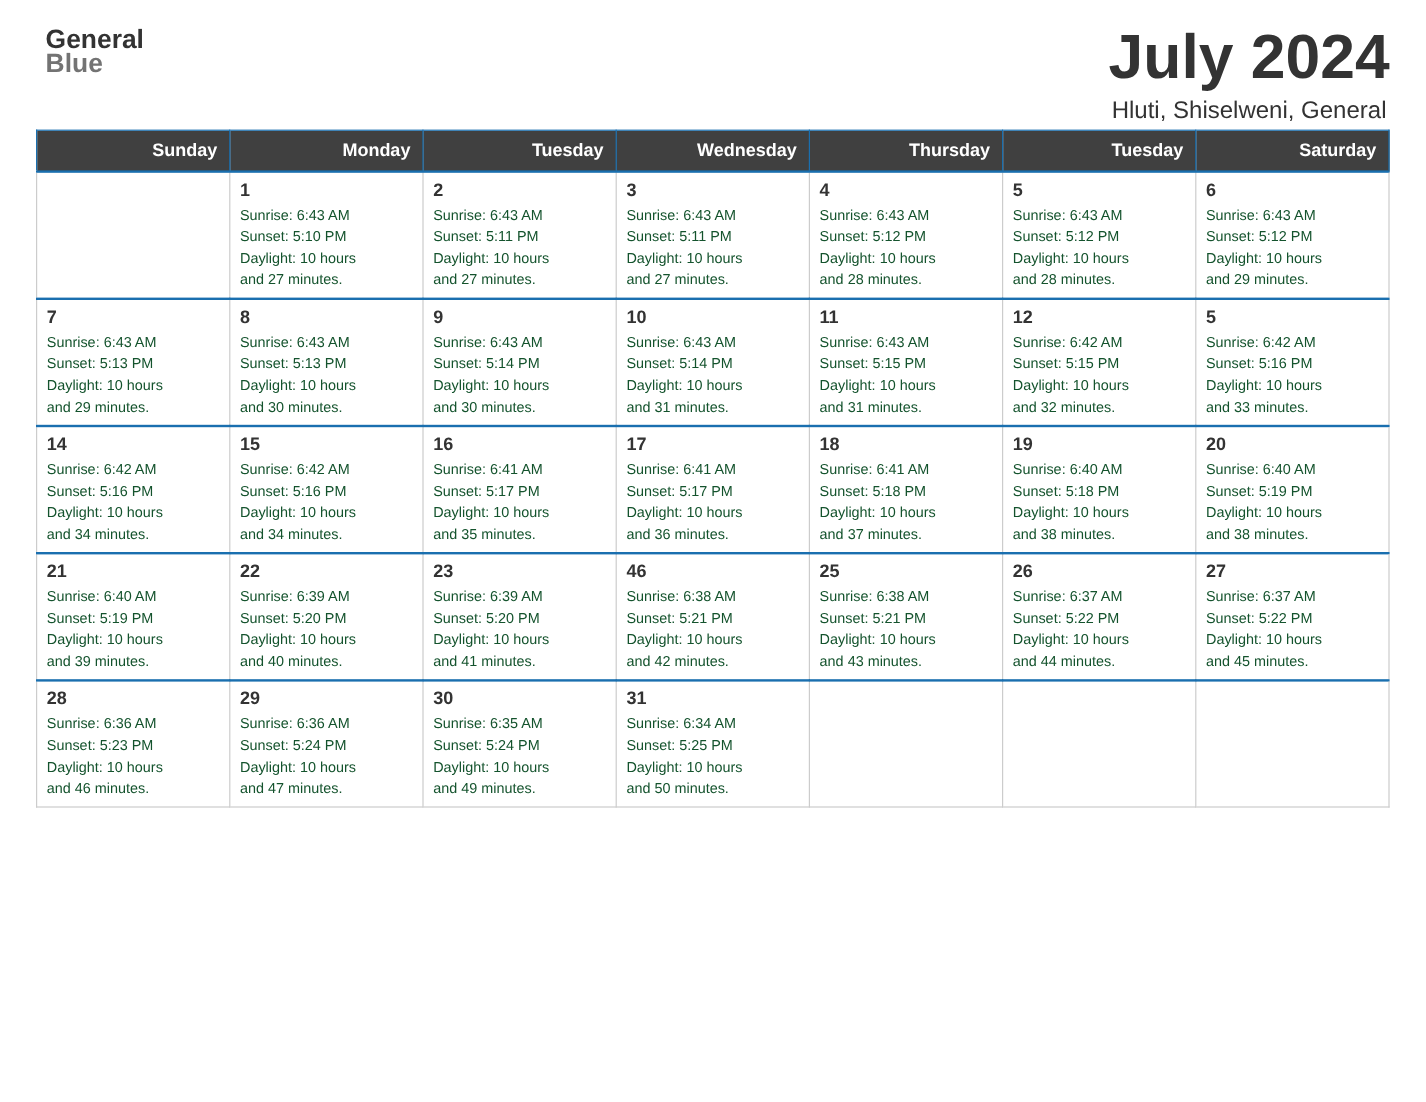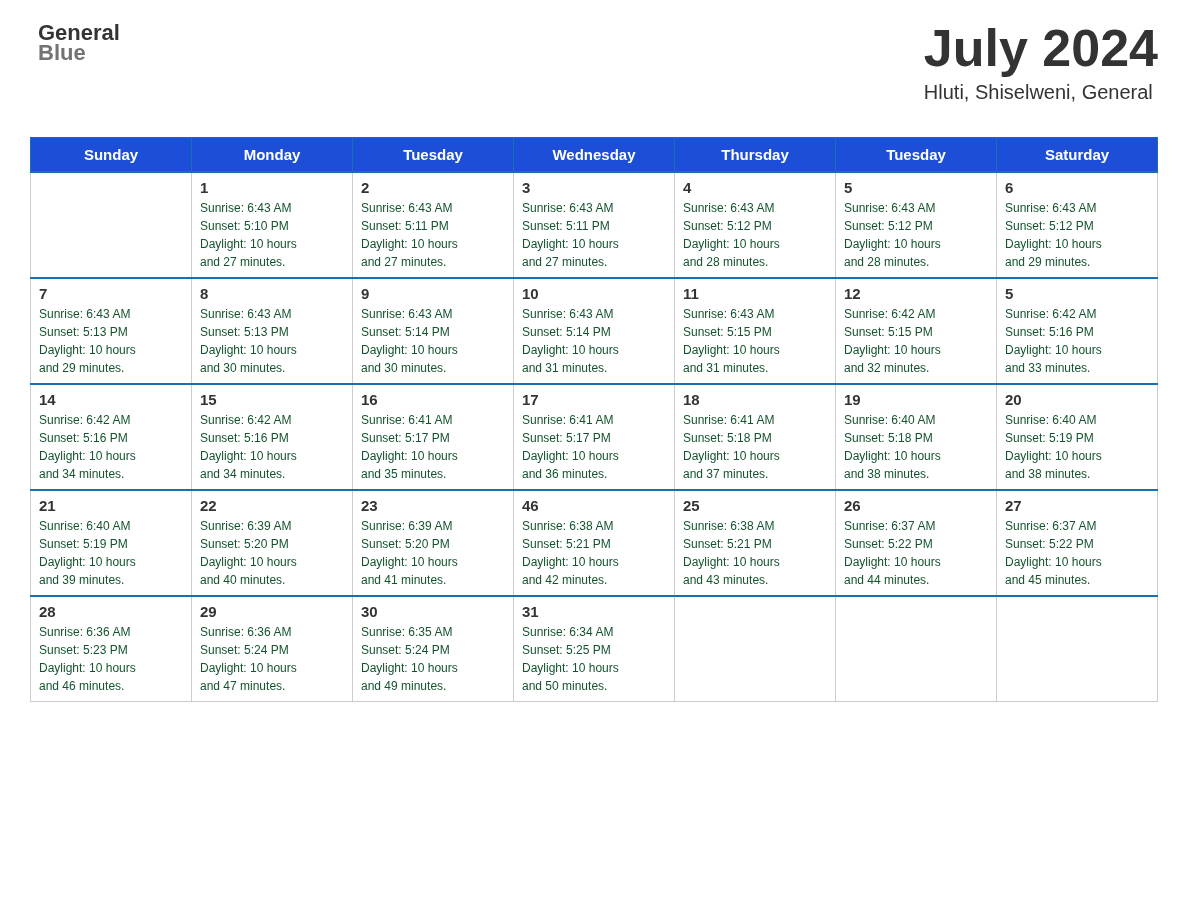--- a/index.html
+++ b/index.html
@@ -8,52 +8,52 @@
       background: #fff;
       color: #333;
       width: 1188px;
       min-height: 918px;
       padding: 20px 30px;
     }
     .header {
       display: flex;
       justify-content: space-between;
       align-items: flex-start;
-      margin-bottom: 33px;
+      margin-bottom: 4px;
     }
     .logo {
       display: flex;
       align-items: center;
     }
     .title-block {
-      text-align: left;
+      text-align: center;
     }
     .title-block h1 {
       font-size: 52px;
       font-weight: bold;
       color: #333;
       line-height: 1.1;
     }
     .title-block h2 {
       font-size: 20px;
       font-weight: normal;
       color: #333;
       margin-top: 4px;
     }
     .calendar {
       width: 100%;
       border-collapse: collapse;
     }
     .calendar thead tr th {
-      background-color: #1d4ed8;
+      background-color: #404040;
       color: #fff;
       font-size: 15px;
       font-weight: bold;
       padding: 8px 10px;
-      text-align: center;
+      text-align: right;
       border: 1px solid #1a6faf;
     }
     .calendar tbody tr td {
       border: 1px solid #ccc;
       vertical-align: top;
       padding: 6px 8px;
       width: 14.28%;
       font-size: 12.5px;
       color: #333;
       min-height: 100px;

